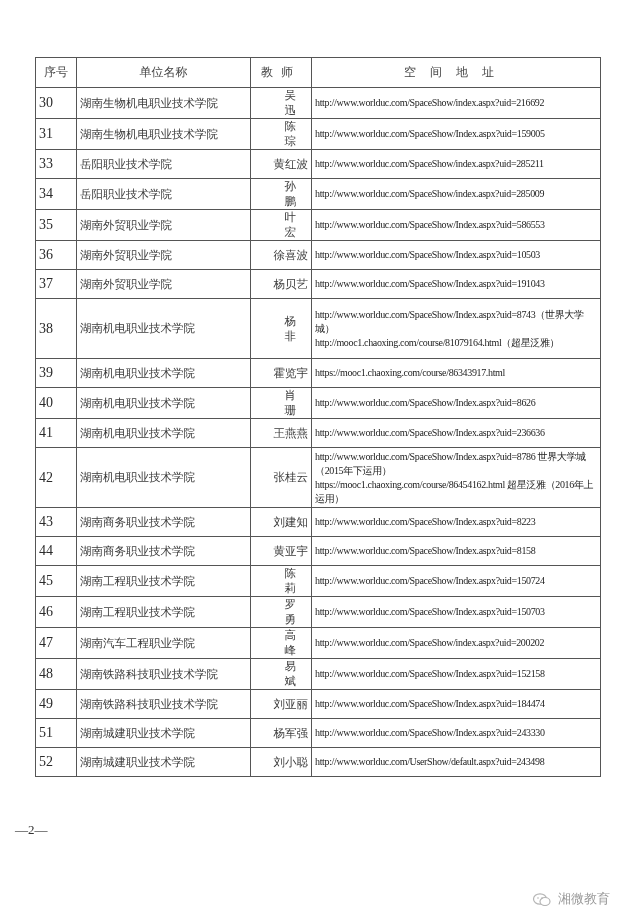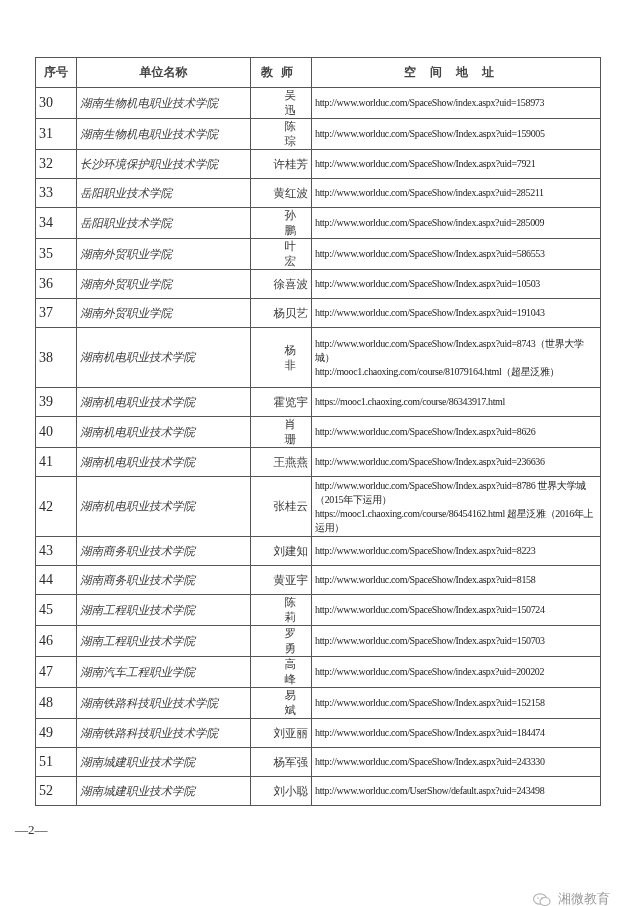--- a/index.html
+++ b/index.html
@@ -1,27 +1,27 @@
 <!DOCTYPE html>
 <html><head>
 <meta charset="utf-8">
 <style>
   html, body { margin: 0; padding: 0; background: #ffffff; }
   body { width: 640px; height: 906px; position: relative; overflow: hidden;
          font-family: "Liberation Serif", "DejaVu Serif", serif; color: #2a2a2a; }
   table.roster { position: absolute; left: 35px; top: 57px; width: 565px;
                  border-collapse: collapse; table-layout: fixed; font-size: 11.5px; }
   table.roster td, table.roster th { border: 1px solid #555; padding: 0 3px; vertical-align: middle; font-weight: normal; }
-  table.roster th { height: 29px; font-size: 12px; color: #444; text-align: center; font-weight: bold; }
+  table.roster th { height: 29px; font-size: 12px; color: #444; text-align: center; }
   table.roster th.spaced { letter-spacing: 8px; margin-left: 12px; }
   table.roster th.spaced-wide { letter-spacing: 14px; }
   table.roster tr.r td { height: 28px; }
   table.roster tr.tall3 td { height: 59px; }
   td.seq { font-size: 14px; }
-  td.unit { text-align: left; padding-left: 4px; font-size: 11.5px; color: #3a3a3a; font-style: italic; }
+  td.unit { text-align: left; padding-left: 4px; font-size: 11.5px; color: #3a3a3a; }
   td.teacher { text-align: right; font-size: 11.5px; color: #3a3a3a; }
   td.teacher.two { letter-spacing: 12px; padding-left: 14px; }
   td.addr { text-align: left; font-size: 10px; letter-spacing: -0.35px; line-height: 14px; color: #222; padding-left: 2px; }
   .addr-line { display: block; }
   .page-num { position: absolute; left: 15px; top: 822px; font-size: 13px; color: #333; }
   .watermark { position: absolute; left: 532px; top: 890px; display: flex; align-items: flex-end; gap: 6px;
                font-family: Liberation Serif, serif; font-size: 13px; color: #9a9a9a; }
   .watermark svg { display: block; }
 </style>
 </head>
@@ -41,37 +41,29 @@
       <th class="spaced">教师</th>
       <th class="spaced-wide">空间地址</th>
     </tr>
   </thead>
   <tbody id="rows">
       <tr class="r">
         <td class="seq">30</td>
         <td class="unit">湖南生物机电职业技术学院</td>
         <td class="teacher two">吴迅</td>
         <td class="addr">
-          <span class="addr-line">http://www.worlduc.com/SpaceShow/index.aspx?uid=158973</span>
+          <span class="addr-line">http://www.worlduc.com/SpaceShow/index.aspx?uid=216692</span>
         </td>
       </tr>
       <tr class="r">
         <td class="seq">31</td>
         <td class="unit">湖南生物机电职业技术学院</td>
         <td class="teacher two">陈琮</td>
         <td class="addr">
           <span class="addr-line">http://www.worlduc.com/SpaceShow/Index.aspx?uid=159005</span>
-        </td>
-      </tr>
-      <tr class="r">
-        <td class="seq">32</td>
-        <td class="unit">长沙环境保护职业技术学院</td>
-        <td class="teacher">许桂芳</td>
-        <td class="addr">
-          <span class="addr-line">http://www.worlduc.com/SpaceShow/Index.aspx?uid=7921</span>
         </td>
       </tr>
       <tr class="r">
         <td class="seq">33</td>
         <td class="unit">岳阳职业技术学院</td>
         <td class="teacher">黄红波</td>
         <td class="addr">
           <span class="addr-line">http://www.worlduc.com/SpaceShow/index.aspx?uid=285211</span>
         </td>
       </tr>

